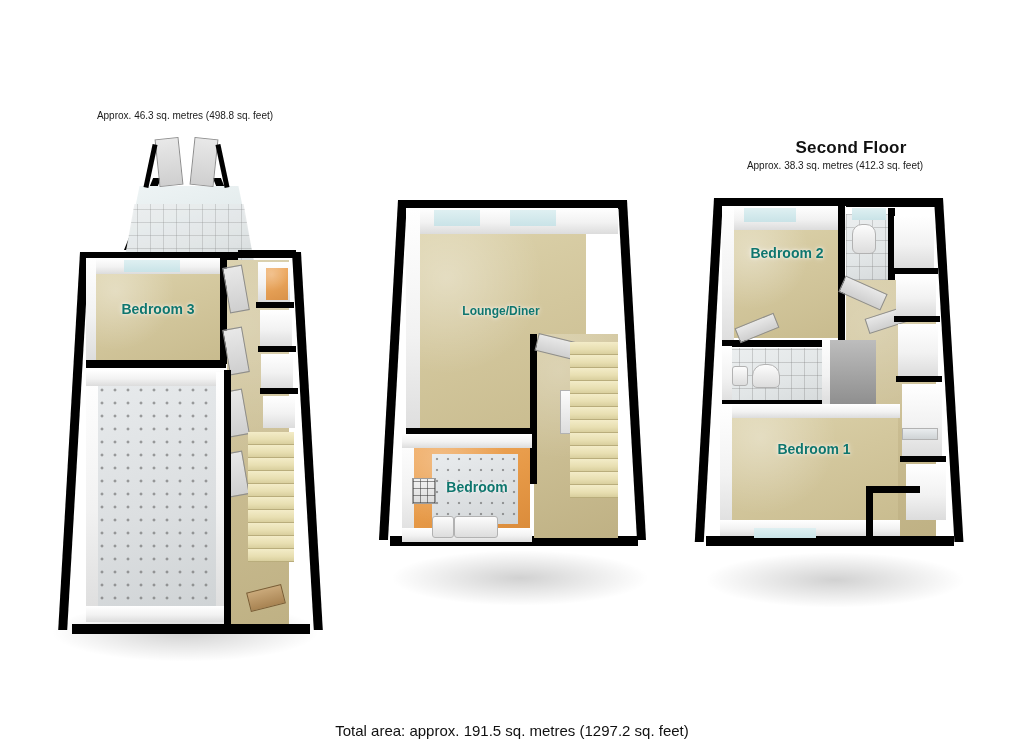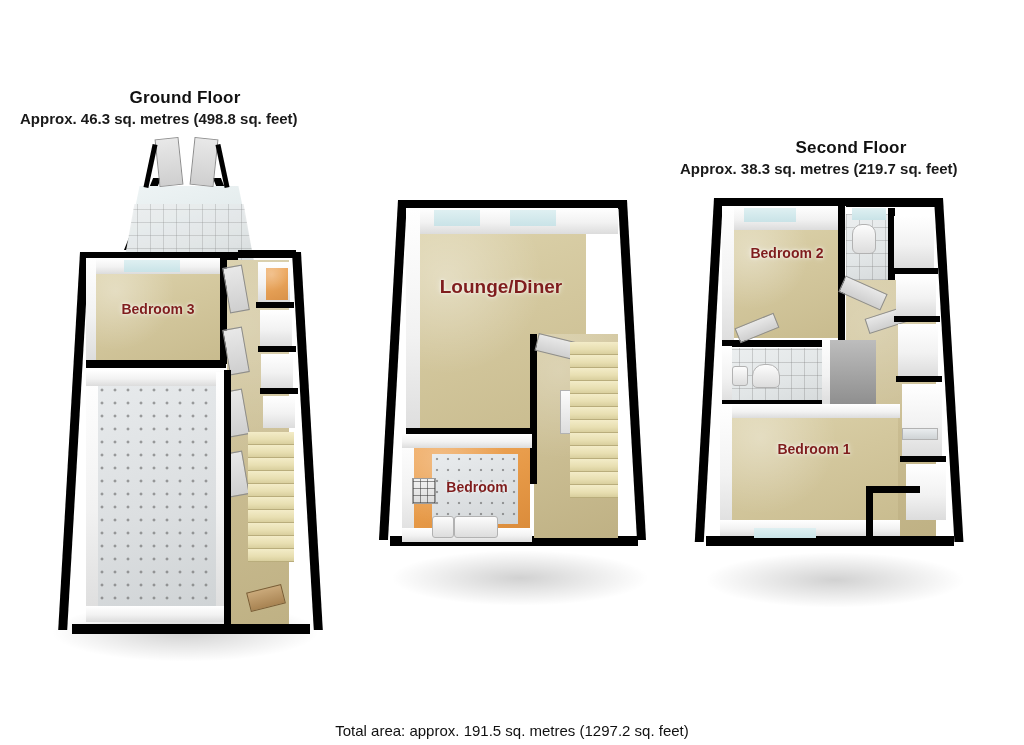--- a/index.html
+++ b/index.html
@@ -10,22 +10,22 @@
     color:#000;
   }
   .floor{position:absolute;}
 
   .floor-title{
     position:absolute;width:100%;text-align:center;
     font-size:17px;font-weight:bold;letter-spacing:.2px;color:#111;
     white-space:nowrap;
   }
   .floor-sub{
-    position:absolute;width:100%;text-align:left;
-    font-size:15px;font-weight:bold;color:#1a1a1a;white-space:nowrap;
+    position:absolute;width:100%;text-align:center;
+    font-size:10px;font-weight:normal;color:#1a1a1a;white-space:nowrap;
   }
 
   .stage{position:absolute;}
 
   
   .slab{position:absolute;}
   .wall{position:absolute;background:#000;}
   .wallw{position:absolute;background:linear-gradient(180deg,#ffffff 0%,#f2f2f2 55%,#dcdcdc 100%);}
 
   .carpet{
@@ -64,21 +64,21 @@
   .glassfloor{
     background:linear-gradient(165deg,#eef4f5 0%,#e4eced 50%,#dde6e8 100%);
   }
   .step{
     background:linear-gradient(180deg,#f3ecc8 0%,#e8dfb2 60%,#d9cf9e 100%);
     border-bottom:1px solid #b9ad7c;
   }
   .stairbox{position:absolute;overflow:hidden;}
 
   .room-label{
-    position:absolute;font-weight:bold;color:#7f1d1d;
+    position:absolute;font-weight:bold;color:#0f766e;
     text-align:center;white-space:nowrap;line-height:1.12;
     text-shadow:0 0 3px rgba(255,255,255,.85),0 0 6px rgba(255,255,255,.6);
   }
 
   .total{
     position:absolute;left:0;width:100%;text-align:center;
     font-size:15px;color:#111;
   }
 
   .door{position:absolute;background:linear-gradient(180deg,#fbfbfb,#e3e3e3);border:1px solid #9a9a9a;}
@@ -93,21 +93,20 @@
       linear-gradient(180deg,#f2f2f2,#dcdcdc);
     border:1px solid #9b9b9b;
   }
   .shadow{position:absolute;background:radial-gradient(ellipse at center,rgba(0,0,0,.18),rgba(0,0,0,0) 70%);}
 </style>
 </head>
 <body>
 
 <div class="floor" style="left:20px;top:88px;width:330px;height:560px;">
 
-  <div class="floor-title" style="top:0;left:0;">Ground Floor</div>
   <div class="floor-sub" style="top:22px;left:0;">Approx. 46.3 sq. metres (498.8 sq. feet)</div>
 
   <div class="stage" style="left:0;top:44px;width:330px;height:516px;">
 
     <div class="shadow" style="left:30px;top:470px;width:270px;height:60px;"></div>
 
     <div class="wall" style="left:104px;top:46px;width:8px;height:72px;transform:skewX(-22deg);transform-origin:bottom left;"></div>
 
     <div class="wall" style="left:222px;top:46px;width:8px;height:72px;transform:skewX(22deg);transform-origin:bottom right;"></div>
 
@@ -190,21 +189,21 @@
     <div class="wall" style="left:28px;top:8px;width:9px;height:340px;transform:skewX(-3.2deg);transform-origin:top left;"></div>
     <div class="wall" style="left:248px;top:8px;width:9px;height:340px;transform:skewX(3.2deg);transform-origin:top right;"></div>
     <div class="wall" style="left:33px;top:8px;width:220px;height:9px;"></div>
     <div class="wall" style="left:20px;top:344px;width:248px;height:10px;"></div>
 
     <div class="slab carpet" style="left:46px;top:42px;width:170px;height:200px;"></div>
     <div class="wallw" style="left:40px;top:16px;width:208px;height:26px;"></div>
     <div class="wallw" style="left:36px;top:16px;width:14px;height:232px;"></div>
     <div class="win" style="left:64px;top:18px;width:46px;height:16px;"></div>
     <div class="win" style="left:140px;top:18px;width:46px;height:16px;"></div>
-    <div class="room-label" style="left:46px;top:84px;width:170px;font-size:19px;">Lounge/Diner</div>
+    <div class="room-label" style="left:46px;top:113px;width:170px;font-size:12px;">Lounge/Diner</div>
 
     <div class="slab carpet-dk" style="left:164px;top:142px;width:84px;height:204px;"></div>
     <div class="wall" style="left:160px;top:142px;width:7px;height:150px;"></div>
     <div class="wall" style="left:36px;top:236px;width:128px;height:8px;"></div>
 
     <div class="doorpanel" style="left:166px;top:146px;width:42px;height:16px;transform:rotate(14deg);"></div>
     <div class="fix" style="left:190px;top:198px;width:10px;height:42px;"></div>
 
     <div class="stairbox" style="left:200px;top:150px;width:48px;height:156px;">
       <div class="step" style="left:0;top:0;width:48px;height:12px;"></div>
@@ -229,21 +228,21 @@
     <div class="hob" style="left:42px;top:286px;width:22px;height:24px;"></div>
     <div class="fix" style="left:84px;top:324px;width:42px;height:20px;border-radius:3px;"></div>
     <div class="fix" style="left:62px;top:324px;width:20px;height:20px;border-radius:3px;"></div>
     <div class="room-label" style="left:52px;top:288px;width:110px;font-size:14px;">Bedroom</div>
   </div>
 </div>
 
 <div class="floor" style="left:680px;top:138px;width:310px;height:470px;">
 
   <div class="floor-title" style="top:0;left:16px;">Second Floor</div>
-  <div class="floor-sub" style="top:22px;left:0;">Approx. 38.3 sq. metres (219.7 sq. feet)</div>
+  <div class="floor-sub" style="top:22px;left:0;">Approx. 38.3 sq. metres (412.3 sq. feet)</div>
 
   <div class="stage" style="left:0;top:42px;width:310px;height:428px;">
 
     <div class="shadow" style="left:24px;top:372px;width:262px;height:56px;"></div>
 
     <div class="wall" style="left:34px;top:18px;width:9px;height:344px;transform:skewX(-3.2deg);transform-origin:top left;"></div>
     <div class="wall" style="left:254px;top:18px;width:9px;height:344px;transform:skewX(3.4deg);transform-origin:top right;"></div>
     <div class="wall" style="left:39px;top:18px;width:220px;height:9px;"></div>
     <div class="wall" style="left:26px;top:356px;width:248px;height:10px;"></div>
 

